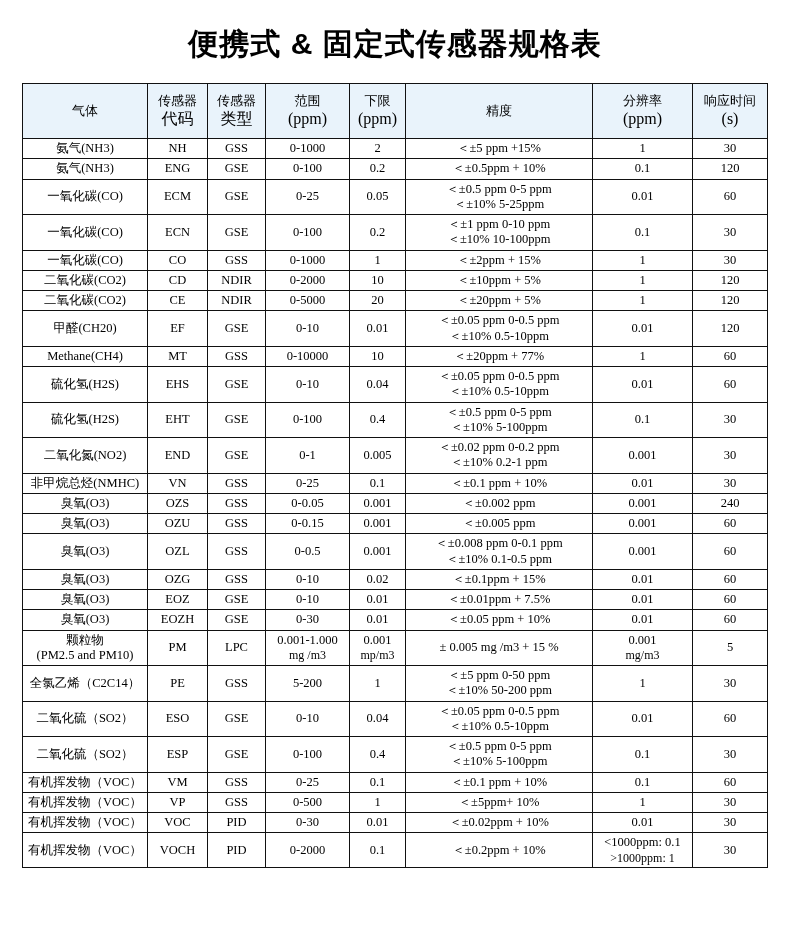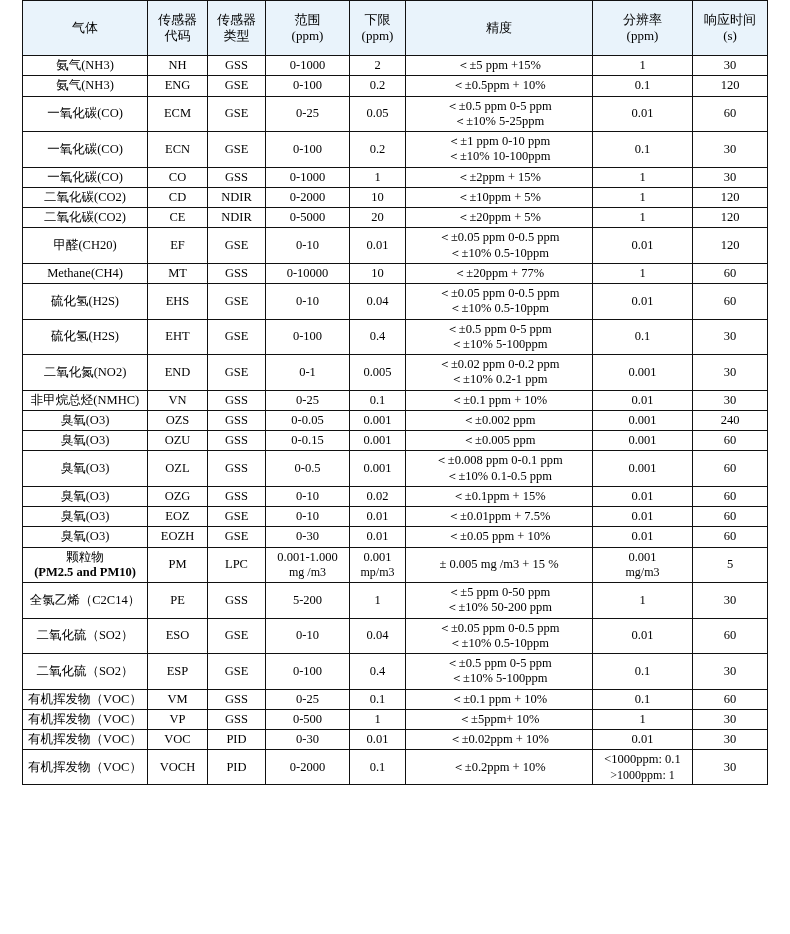--- a/index.html
+++ b/index.html
@@ -48,21 +48,21 @@
   }
   table.spec thead th {
     background: #e9f3fb;
     font-weight: normal;
     font-size: 13px;
     padding: 6px 2px;
     height: 42px;
   }
   .hdr-sub {
     display: block;
-    font-size: 13px;
+    font-size: 16px;
   }
   td.gas {
     font-size: 13px;
   }
   td.acc {
     text-align: center;
     font-size: 12.5px;
   }
   td.acc .l2 {
     display: block;
@@ -78,20 +78,21 @@
   col.c-range { width: 84px; }
   col.c-low   { width: 56px; }
   col.c-acc   { width: 187px; }
   col.c-res   { width: 100px; }
   col.c-resp  { width: 75px; }
 </style>
 </head>
 <body>
 
 <div class="page">
+  <div class="title">便携式 &amp; 固定式传感器规格表</div>
 
   <table class="spec">
     <colgroup>
       <col class="c-gas">
         <col class="c-code">
         <col class="c-type">
         <col class="c-range">
       <col class="c-low">
         <col class="c-acc">
         <col class="c-res">
@@ -316,21 +317,21 @@
           <td class="gas"><span>臭氧(O3)</span></td>
           <td><span>EOZH</span></td>
           <td><span>GSE</span></td>
           <td><span>0-30</span></td>
           <td><span>0.01</span></td>
           <td class="acc"><span>＜±0.05 ppm + 10%</span></td>
           <td><span>0.01</span></td>
           <td><span>60</span></td>
         </tr>
         <tr>
-          <td class="gas"><span>颗粒物</span><span style="display: block; font-weight: bold;">(PM2.5 and PM10)</span></td>
+          <td class="gas"><span>颗粒物</span><span style="display: block;">(PM2.5 and PM10)</span></td>
           <td><span>PM</span></td>
           <td><span>LPC</span></td>
           <td><span>0.001-1.000</span><span class="sub">mg /m3</span></td>
           <td><span>0.001</span><span class="sub">mp/m3</span></td>
           <td class="acc"><span>±  0.005 mg /m3 + 15 %</span></td>
           <td><span>0.001</span><span class="sub">mg/m3</span></td>
           <td><span>5</span></td>
         </tr>
         <tr>
           <td class="gas"><span>全氯乙烯（C2C14）</span></td>

